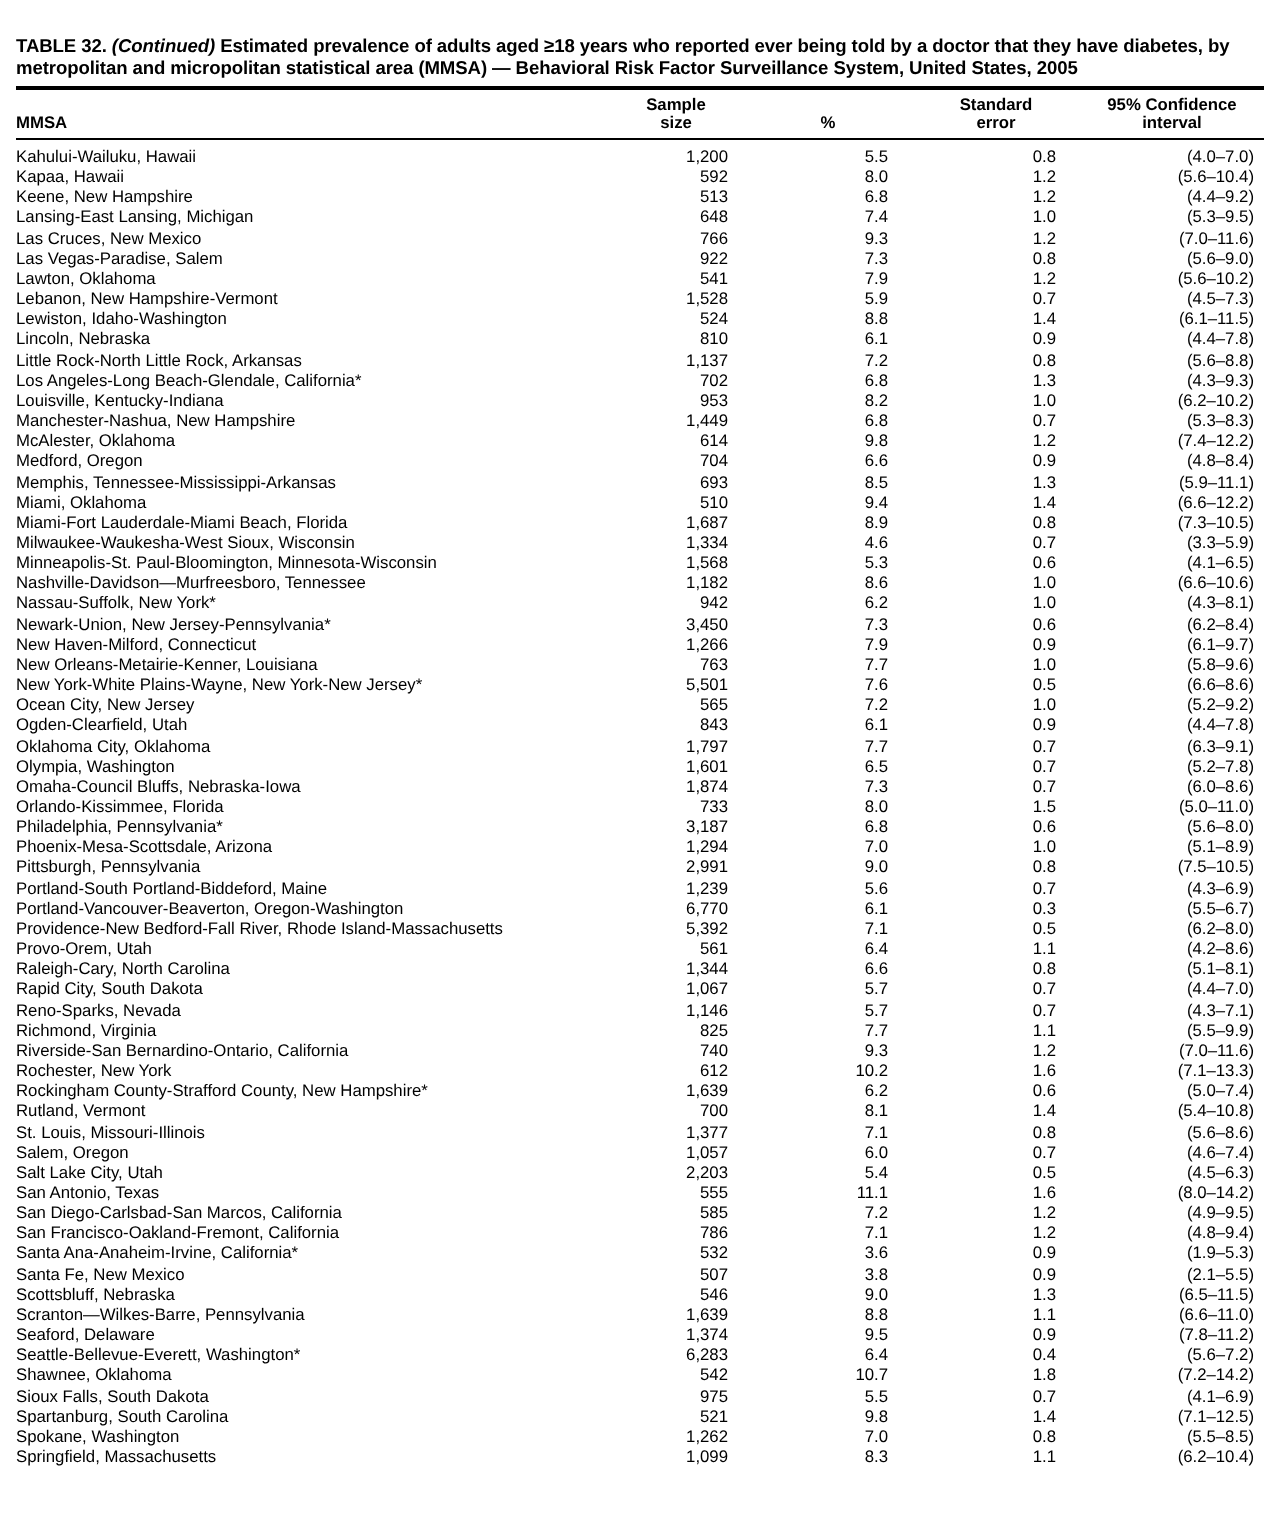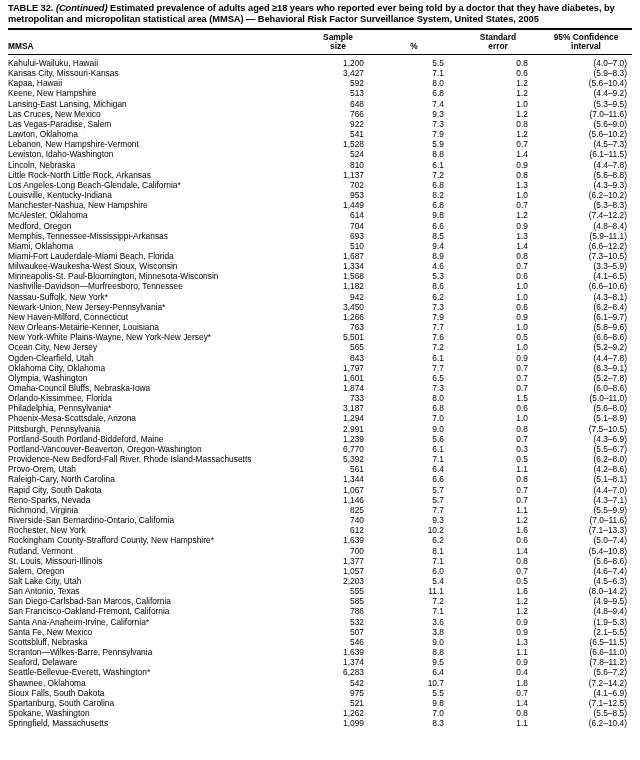--- a/index.html
+++ b/index.html
@@ -5,21 +5,21 @@
   * { box-sizing: border-box; }
   html, body { margin: 0; padding: 0; }
   body {
     width: 640px;
     height: 760px;
     background: #ffffff;
     color: #000000;
     font-family: "Liberation Sans", sans-serif;
     overflow: hidden;
   }
-  .page { padding: 3px 8px 0 8px; width: 640px; }
+  .page { padding: 18px 8px 0 8px; width: 640px; }
   .title {
     font-size: 9.3px;
     font-weight: bold;
     line-height: 11.4px;
     letter-spacing: -0.05px;
   }
   .title .continued { font-style: italic; }
   .rule-thick {
     border: none;
     border-top: 2.5px solid #000;
@@ -101,27 +101,20 @@
     </thead>
     <tbody>
         <tr>
     <td class="c-mmsa">Kahului-Wailuku, Hawaii</td>
     <td class="c-sample">1,200</td>
     <td class="c-pct">5.5</td>
     <td class="c-se">0.8</td>
     <td class="c-ci">(4.0–7.0)</td>
   </tr>
         <tr>
-    <td class="c-mmsa">Kansas City, Missouri-Kansas</td>
-    <td class="c-sample">3,427</td>
-    <td class="c-pct">7.1</td>
-    <td class="c-se">0.6</td>
-    <td class="c-ci">(5.9–8.3)</td>
-  </tr>
-        <tr>
     <td class="c-mmsa">Kapaa, Hawaii</td>
     <td class="c-sample">592</td>
     <td class="c-pct">8.0</td>
     <td class="c-se">1.2</td>
     <td class="c-ci">(5.6–10.4)</td>
   </tr>
         <tr>
     <td class="c-mmsa">Keene, New Hampshire</td>
     <td class="c-sample">513</td>
     <td class="c-pct">6.8</td>

